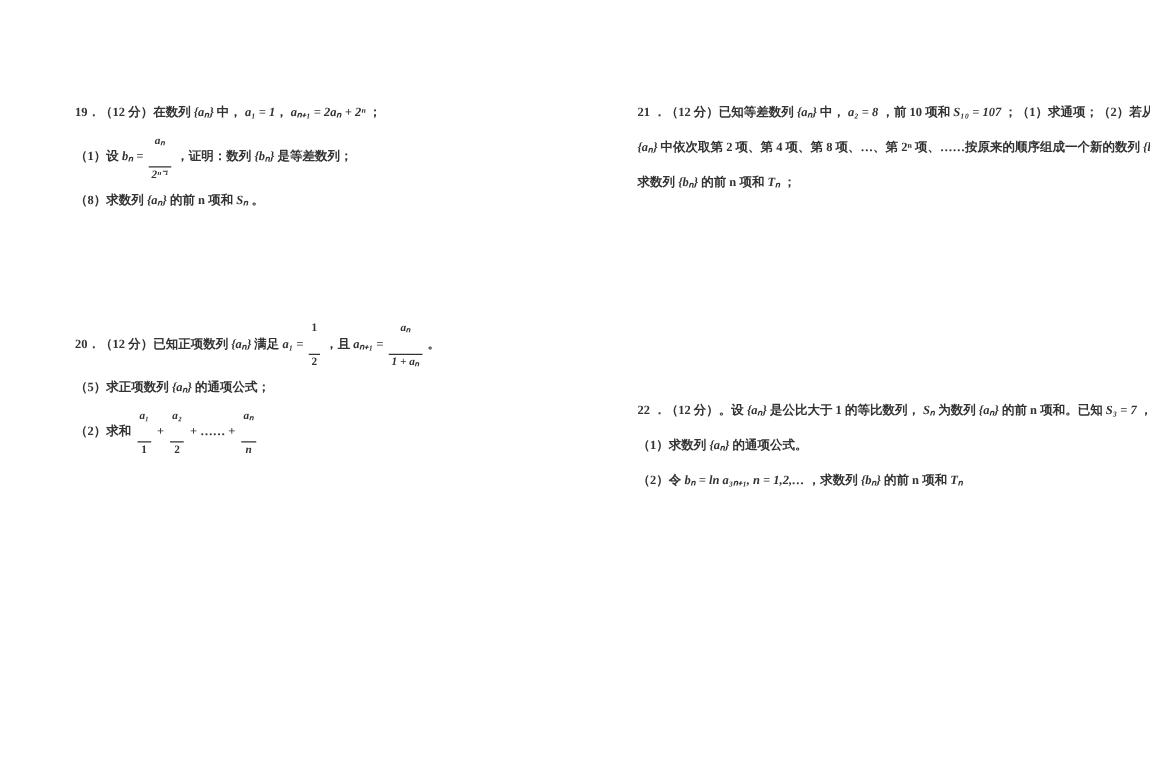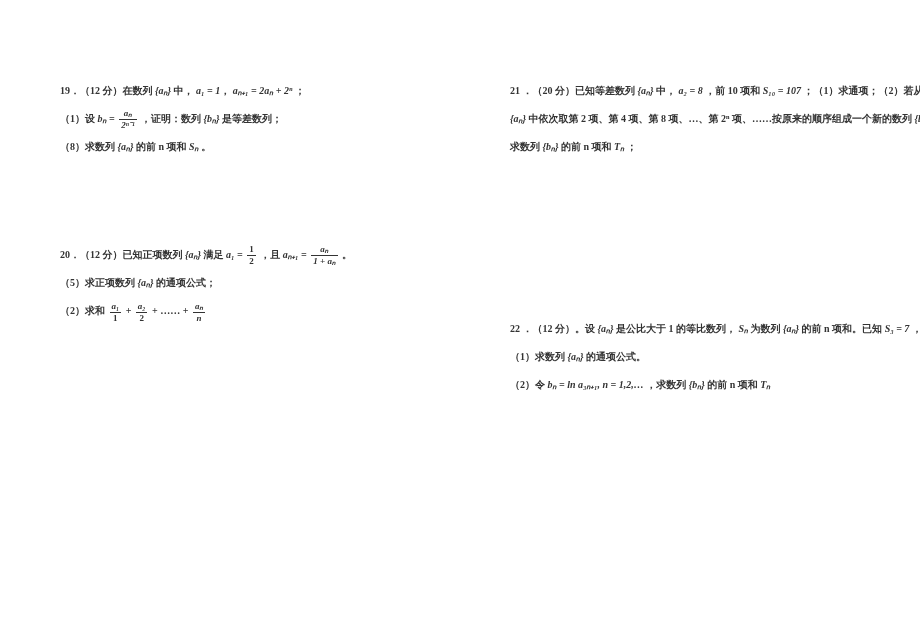--- a/index.html
+++ b/index.html
@@ -43,21 +43,21 @@
     .frac {
       display: inline-block;
       vertical-align: middle;
       text-align: center;
       line-height: 1;
       font-size: 9px;
       margin: 0 2px;
     }
     .frac .num {
       display: block;
-      padding: 0 2px 1px 2px;
+      padding: 0 2px 16px 2px;
       border-bottom: 1px solid #333;
     }
     .frac .den {
       display: block;
       padding: 1px 2px 0 2px;
       text-align: center;
     }
     .it { font-style: italic; font-family: "Times New Roman", serif; }
     .divider {
       position: absolute;
@@ -145,21 +145,21 @@
         </span>
       </div>
     </div>
 
   </div>
 
   <div class="column right">
 
     <div class="problem">
       <div class="line">
-        <span>21 ．（20 分）已知等差数列</span>
+        <span>21 ．（12 分）已知等差数列</span>
         <span class="it">{aₙ}</span>
         <span>中，</span>
         <span class="it">a₂ = 8</span>
         <span>，前 10 项和</span>
         <span class="it">S₁₀ = 107</span>
         <span>；（1）求通项；（2）若从数列</span>
       </div>
       <div class="line">
         <span class="it">{aₙ}</span>
         <span>中依次取第 2 项、第 4 项、第 8 项、…、第 2ⁿ 项、……按原来的顺序组成一个新的数列</span>

